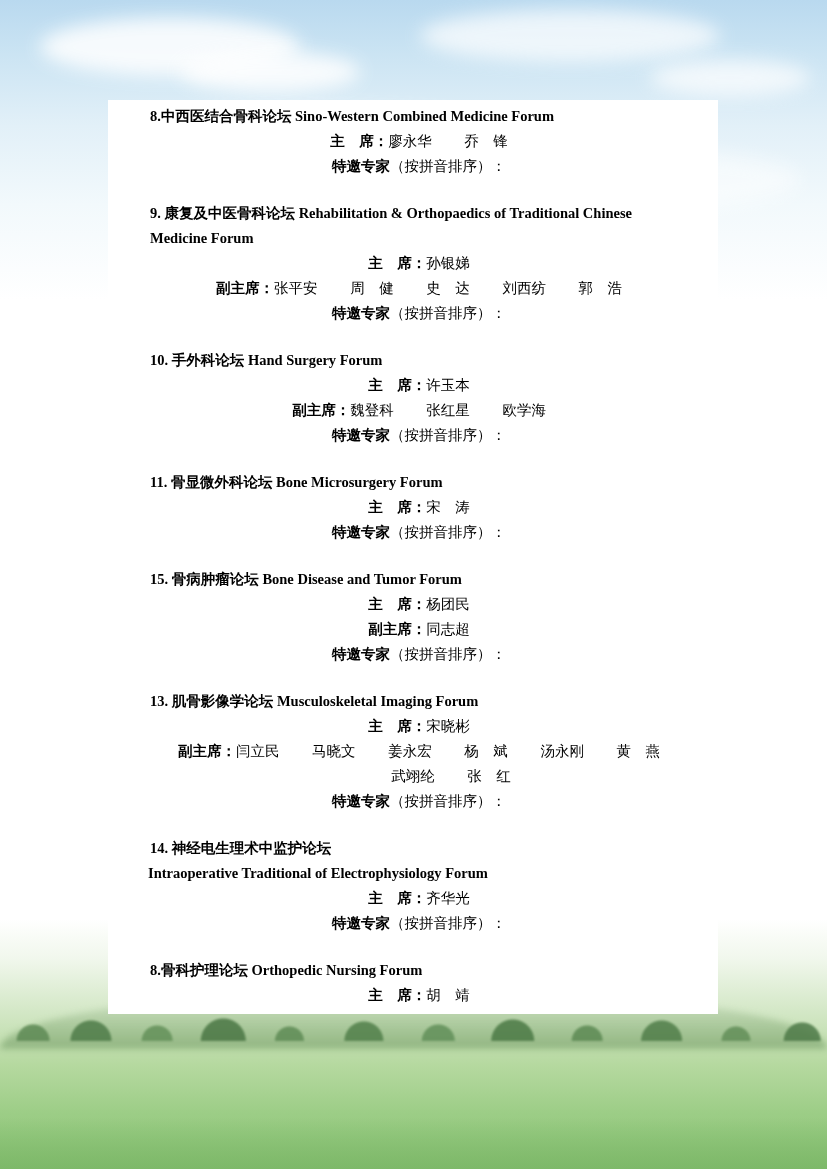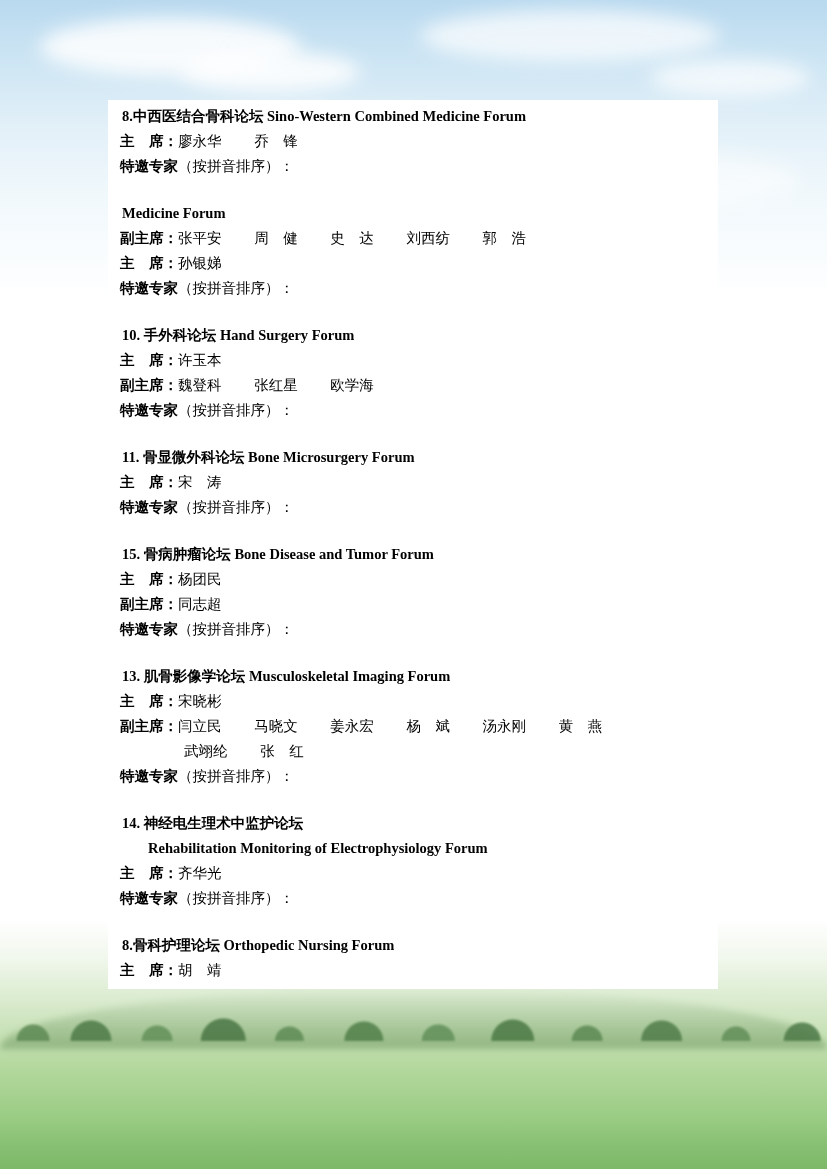--- a/index.html
+++ b/index.html
@@ -113,29 +113,30 @@
   }
 
   .block { margin-bottom: 0; }
   .spacer { height: 22px; }
 
   .line {
     font-size: 14.5px;
     line-height: 25px;
     color: #000000;
     white-space: pre;
+    text-align: center;
   }
   .heading {
     font-weight: bold;
     font-size: 14.5px;
     line-height: 25px;
     color: #000;
     white-space: pre-wrap;
   }
-  .heading-indent { padding-left: 2px; }
+  .heading-indent { padding-left: 2px; margin-left: 28px; }
   .heading-cont { padding-left: 28px; }
   .label {
     font-weight: bold;
     display: inline-block;
   }
   .names {
     font-weight: normal;
     white-space: pre;
   }
   .indent-names {
@@ -163,23 +164,24 @@
 
 <div class="page">
   <div class="content" id="content">
       <div class="block">
         <div class="heading heading-indent">8.中西医结合骨科论坛 Sino-Western Combined Medicine Forum</div>
         <div class="line"><span class="label">主　席：</span><span class="names">廖永华　　 乔　锋</span></div>
         <div class="line"><span class="label">特邀专家</span><span class="names">（按拼音排序）：</span></div>
       </div>
       <div class="spacer"></div>
       <div class="block">
+        <div class="heading heading-indent">9. 康复及中医骨科论坛 Rehabilitation &amp; Orthopaedics of Traditional Chinese</div>
         <div class="heading heading-indent">Medicine Forum</div>
+        <div class="line"><span class="label">主　席：</span><span class="names">孙银娣</span></div>
         <div class="line"><span class="label">副主席：</span><span class="names">张平安　　 周　健　　 史　达　　 刘西纺　　 郭　浩</span></div>
-        <div class="line"><span class="label">主　席：</span><span class="names">孙银娣</span></div>
         <div class="line"><span class="label">特邀专家</span><span class="names">（按拼音排序）：</span></div>
       </div>
       <div class="spacer"></div>
       <div class="block">
         <div class="heading heading-indent">10. 手外科论坛 Hand Surgery Forum</div>
         <div class="line"><span class="label">主　席：</span><span class="names">许玉本</span></div>
         <div class="line"><span class="label">副主席：</span><span class="names">魏登科　　 张红星　　 欧学海</span></div>
         <div class="line"><span class="label">特邀专家</span><span class="names">（按拼音排序）：</span></div>
       </div>
       <div class="spacer"></div>
@@ -199,21 +201,21 @@
       <div class="block">
         <div class="heading heading-indent">13. 肌骨影像学论坛 Musculoskeletal Imaging Forum</div>
         <div class="line"><span class="label">主　席：</span><span class="names">宋晓彬</span></div>
         <div class="line"><span class="label">副主席：</span><span class="names">闫立民　　 马晓文　　 姜永宏　　 杨　斌　　 汤永刚　　 黄　燕</span></div>
         <div class="line"><span class="indent-names"></span><span class="names">武翊纶　　 张　红</span></div>
         <div class="line"><span class="label">特邀专家</span><span class="names">（按拼音排序）：</span></div>
       </div>
       <div class="spacer"></div>
       <div class="block">
         <div class="heading heading-indent">14. 神经电生理术中监护论坛</div>
-        <div class="heading heading-cont">Rehabilitation Monitoring of Electrophysiology Forum</div>
+        <div class="heading heading-cont">Intraoperative Traditional of Electrophysiology Forum</div>
         <div class="line"><span class="label">主　席：</span><span class="names">齐华光</span></div>
         <div class="line"><span class="label">特邀专家</span><span class="names">（按拼音排序）：</span></div>
       </div>
       <div class="spacer"></div>
       <div class="block">
         <div class="heading heading-indent">8.骨科护理论坛 Orthopedic Nursing Forum</div>
         <div class="line"><span class="label">主　席：</span><span class="names">胡　靖</span></div>
       </div>
     </div>
 </div>

